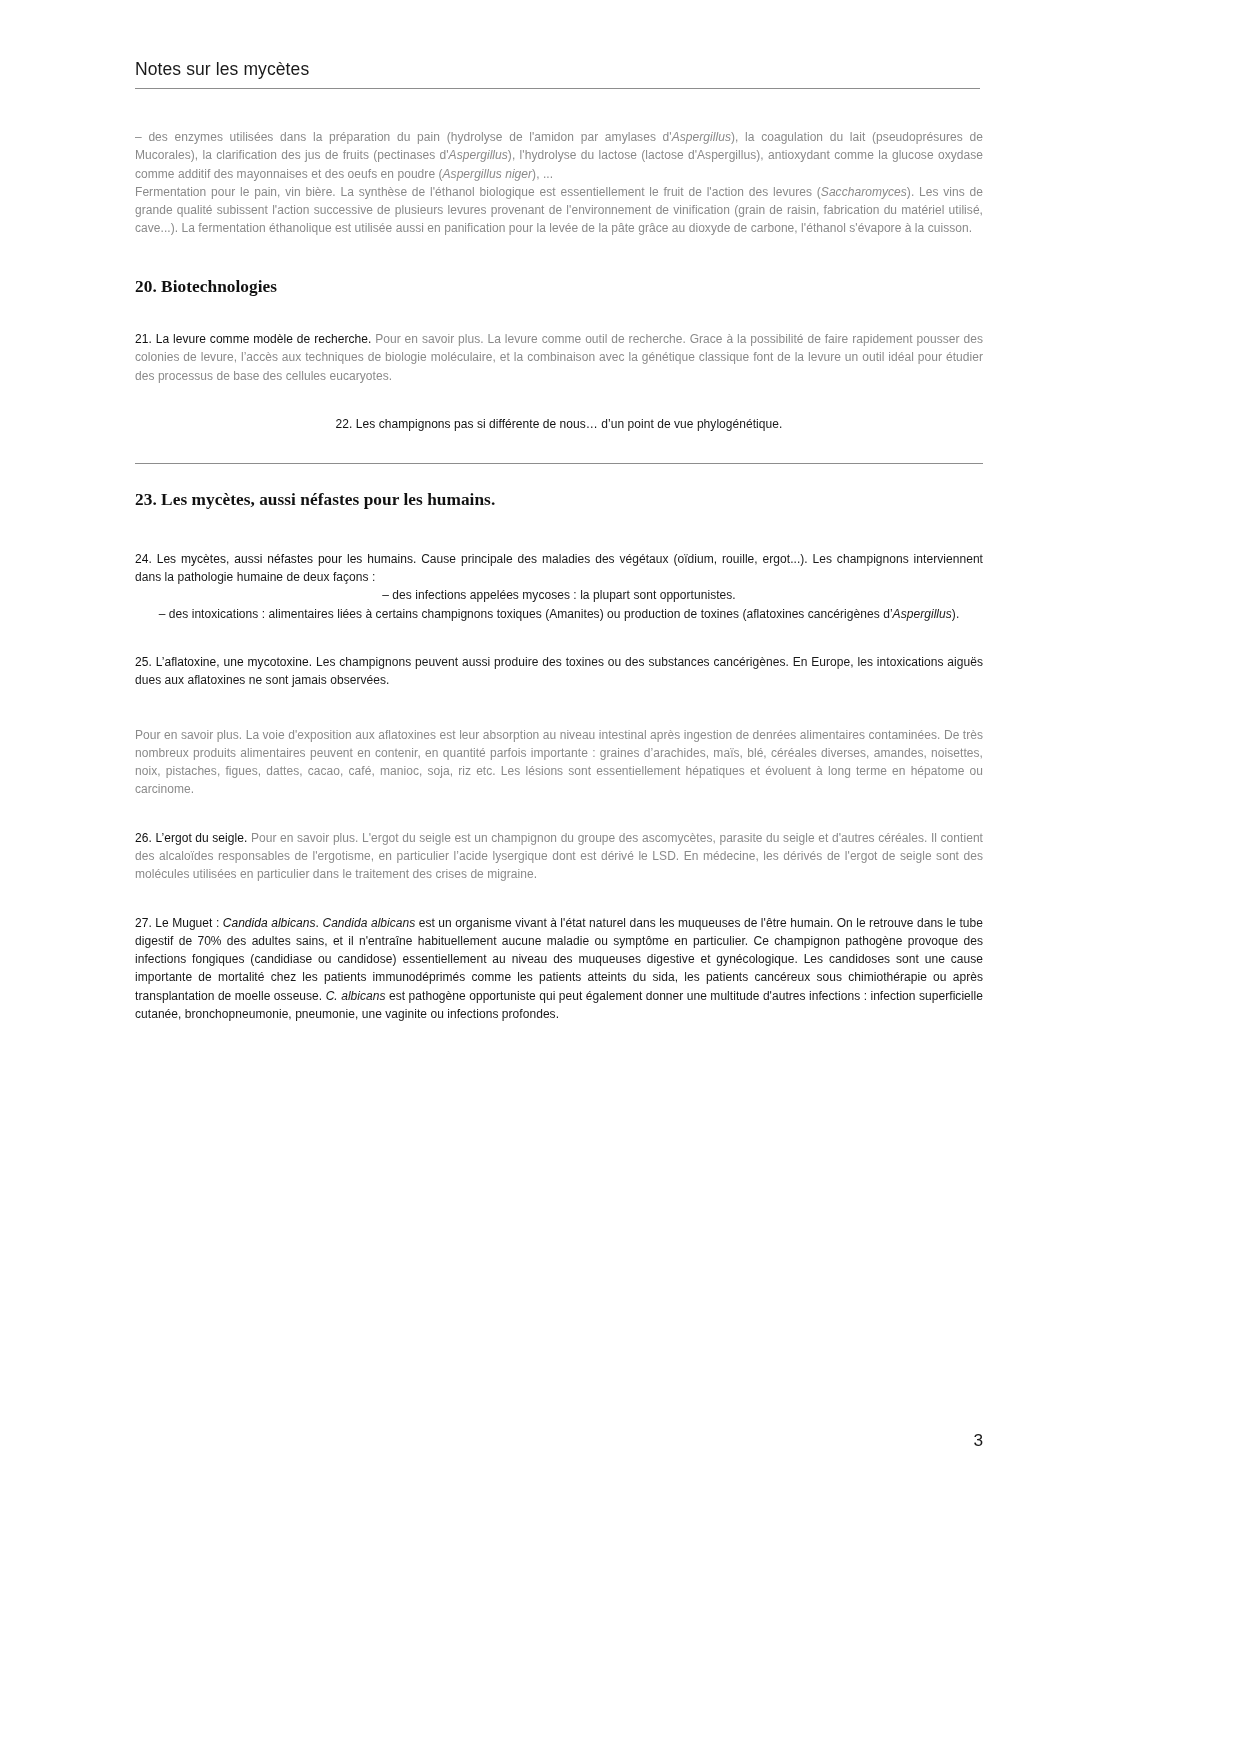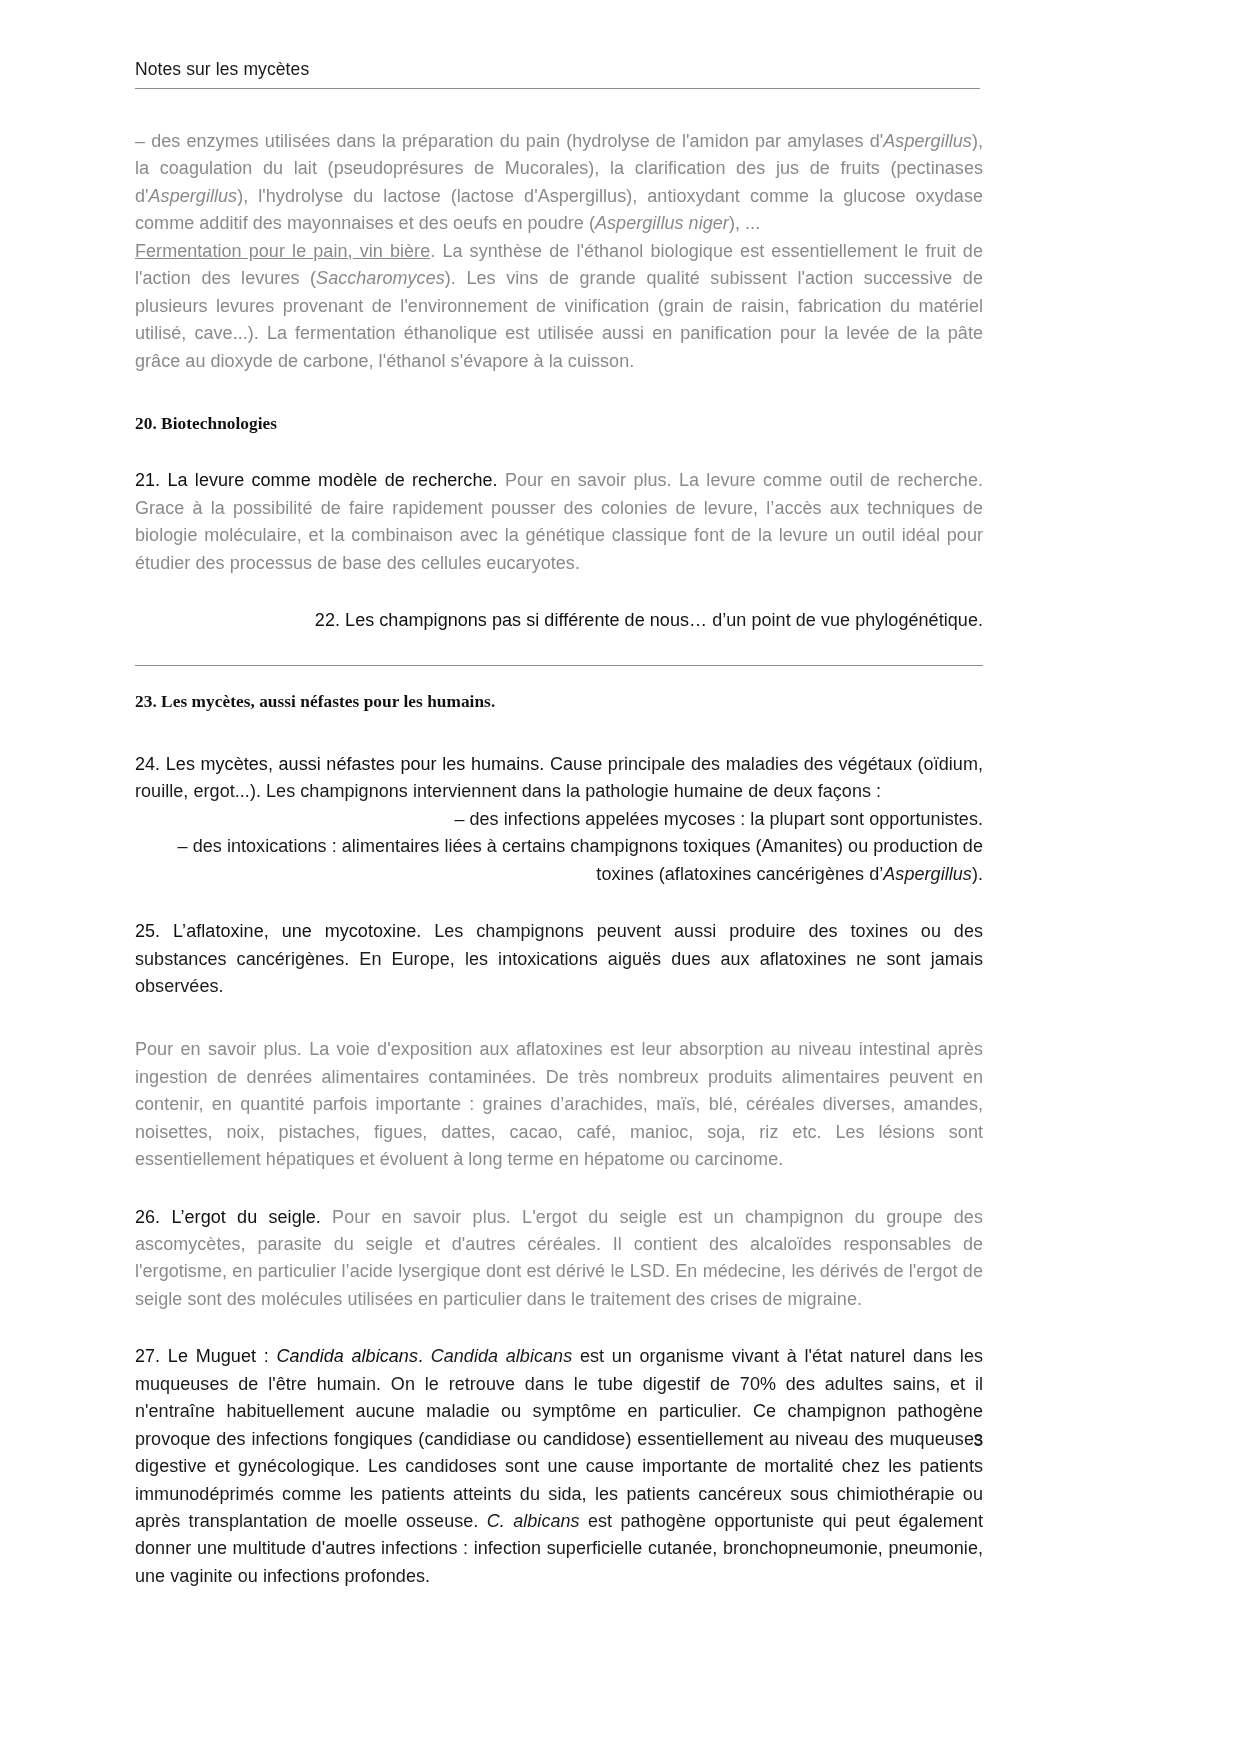--- a/index.html
+++ b/index.html
@@ -42,51 +42,51 @@
   }
   
   .content {
     position: absolute;
     left: 135px;
     top: 128px;
     width: 848px;
   }
   p {
     margin: 0;
-    font-size: 18px;
+    font-size: 12px;
     line-height: 1.525;
     text-align: justify;
     text-justify: inter-word;
     color: #8a8a8a;
     letter-spacing: 0.05px;
   }
   p.dark { color: #1a1a1a; }
   .gap-sm { height: 23px; }
   .gap-md { height: 30px; }
   .gap-lg { height: 36px; }
   .hrule {
     border-bottom: 1.6px solid #8d8d8d;
     width: 848px;
     margin: 0;
   }
   .lead {
     font-weight: normal;
     color: #111111;
   }
   .it { font-style: italic; }
-  .ul { text-decoration: underline; }
+  .ul { }
   .headline {
     font-weight: bold;
     color: #111111;
     font-size: 17.3px;
     line-height: 1.525;
     text-align: left;
     font-family: Liberation Serif, serif;
   }
-  .nojust { text-align: right; }
+  .nojust { text-align: center; }
   
   .page-number {
     position: absolute;
     right: 258px;
     top: 1430px;
     font-size: 17.3px;
     color: #1a1a1a;
     font-weight: normal;
   }
 </style>

